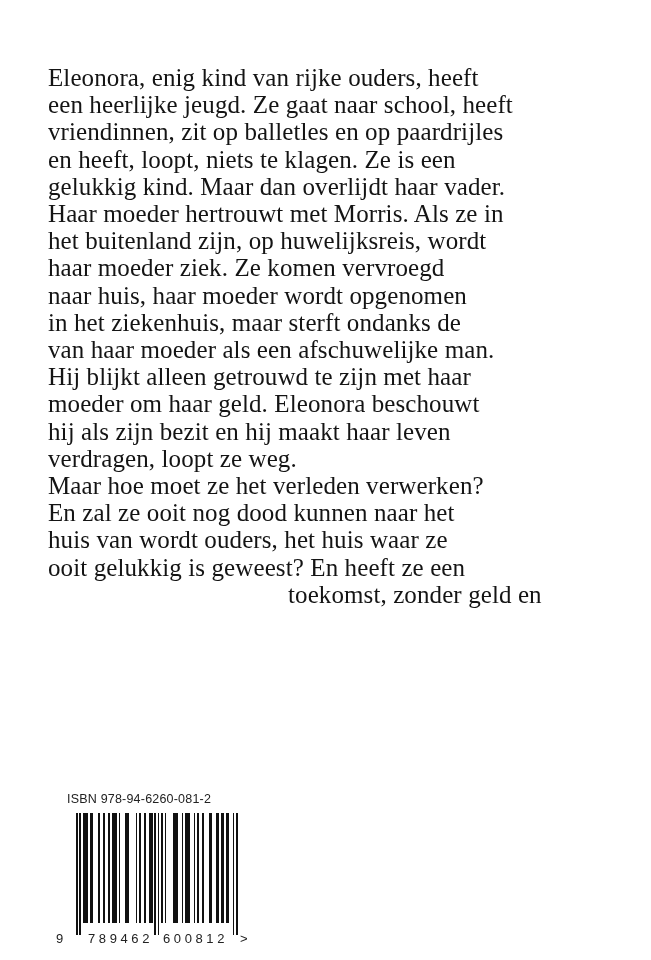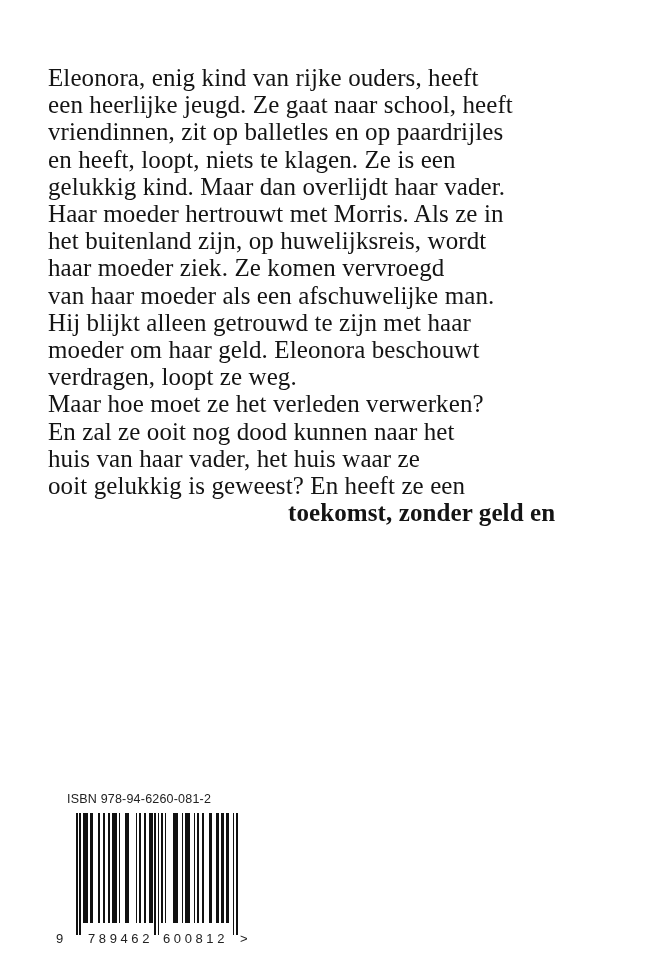--- a/index.html
+++ b/index.html
@@ -9,21 +9,21 @@
       left: 48px;
       top: 64px;
       width: 600px;
       font-family: "Liberation Serif", "DejaVu Serif", serif;
       font-size: 25px;
       line-height: 27.2px;
       color: #141414;
       letter-spacing: 0.1px;
     }
     .blurb .line { display: block; white-space: nowrap; }
-    .blurb .line.indent { padding-left: 240px; font-weight: bold; }
+    .blurb .line.indent { padding-left: 240px; }
     .isbn-label {
       position: absolute;
       left: 67px;
       top: 792px;
       font-family: "Liberation Sans", "DejaVu Sans", sans-serif;
       font-size: 12.5px;
       color: #222;
       letter-spacing: 0.2px;
     }
     .barcode {
@@ -51,27 +51,30 @@
 
 <div class="blurb">
   <span class="line">Eleonora, enig kind van rijke ouders, heeft</span>
   <span class="line">een heerlijke jeugd. Ze gaat naar school, heeft</span>
   <span class="line">vriendinnen, zit op balletles en op paardrijles</span>
   <span class="line">en heeft, loopt, niets te klagen. Ze is een</span>
   <span class="line">gelukkig kind. Maar dan overlijdt haar vader.</span>
   <span class="line">Haar moeder hertrouwt met Morris. Als ze in</span>
   <span class="line">het buitenland zijn, op huwelijksreis, wordt</span>
   <span class="line">haar moeder ziek. Ze komen vervroegd</span>
+  <span class="line">naar huis, haar moeder wordt opgenomen</span>
+  <span class="line">in het ziekenhuis, maar sterft ondanks de</span>
   <span class="line">van haar moeder als een afschuwelijke man.</span>
   <span class="line">Hij blijkt alleen getrouwd te zijn met haar</span>
   <span class="line">moeder om haar geld. Eleonora beschouwt</span>
+  <span class="line">hij als zijn bezit en hij maakt haar leven</span>
   <span class="line">verdragen, loopt ze weg.</span>
   <span class="line">Maar hoe moet ze het verleden verwerken?</span>
   <span class="line">En zal ze ooit nog dood kunnen naar het</span>
-  <span class="line">huis van haar vader, het huis waar ze</span>
+  <span class="line">huis van wordt ouders, het huis waar ze</span>
   <span class="line">ooit gelukkig is geweest? En heeft ze een</span>
   <span class="line indent">toekomst, zonder geld en</span>
 </div>
 
 <div class="isbn-label">ISBN 978-94-6260-081-2</div>
 
 <div class="barcode" id="barcode">
     <span class="bar guard" style="width: 1.70526px; background: rgb(17, 17, 17);"></span>
     <span class="bar guard" style="width: 1.70526px; background: transparent;"></span>
     <span class="bar guard" style="width: 1.70526px; background: rgb(17, 17, 17);"></span>

